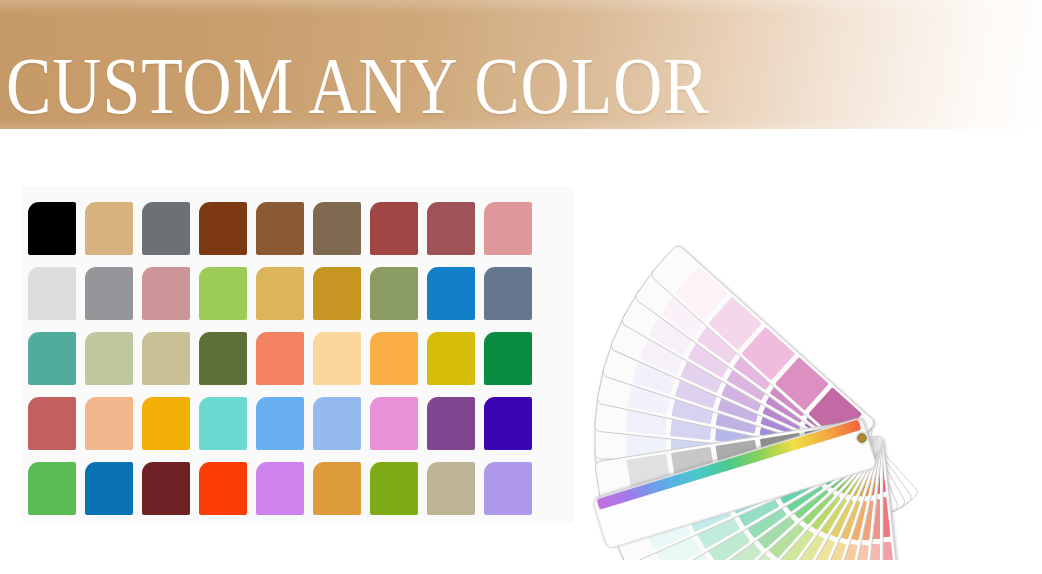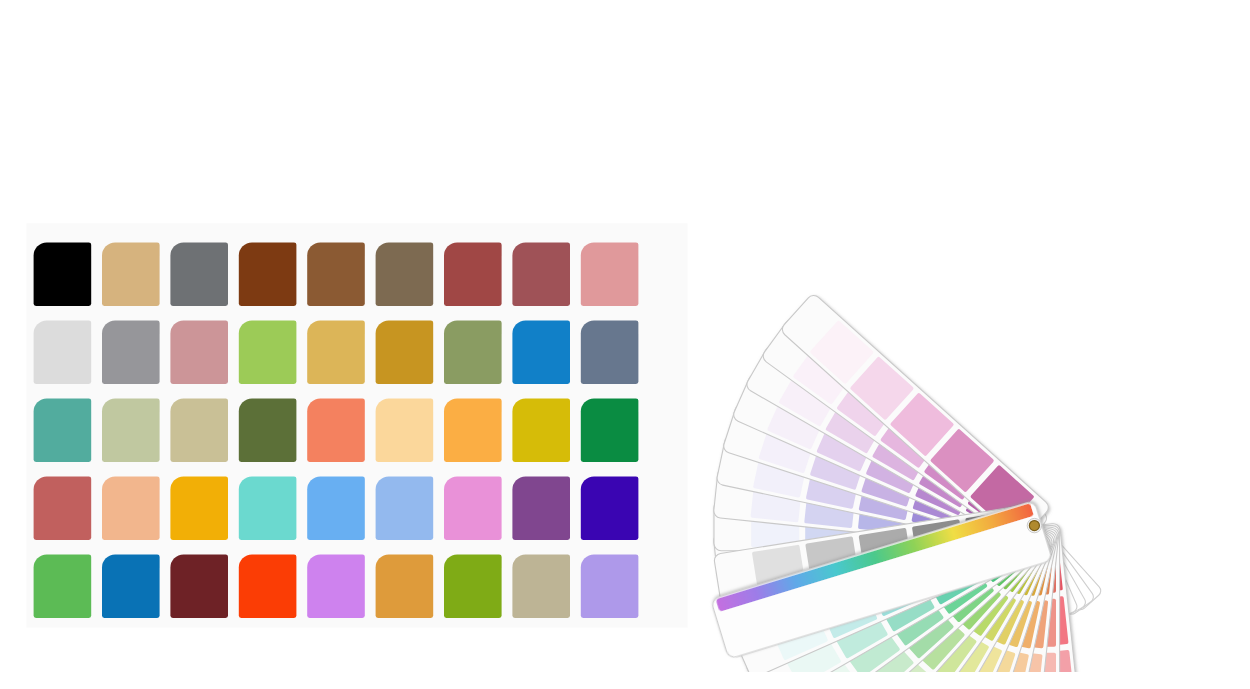--- a/index.html
+++ b/index.html
@@ -94,20 +94,25 @@
     width: 457px;
     height: 400px;
   }
   #fandeck svg { display: block; }
 </style>
 </head>
 <body>
 
 <div id="page">
 
+  <div id="banner">
+    <div id="banner-sheen"></div>
+    <div id="banner-sheen-bottom"></div>
+    <h1 id="banner-title">CUSTOM ANY COLOR</h1>
+  </div>
 
   <div id="swatch-panel" style="background: rgb(250, 250, 250);">
       <div class="swatch-row">
         <div class="swatch" title="#000000" style="background: rgb(0, 0, 0);"></div>
         <div class="swatch" title="#D6B37E" style="background: rgb(214, 179, 126);"></div>
         <div class="swatch" title="#6E7174" style="background: rgb(110, 113, 116);"></div>
         <div class="swatch" title="#7D3A12" style="background: rgb(125, 58, 18);"></div>
         <div class="swatch" title="#8B5A33" style="background: rgb(139, 90, 51);"></div>
         <div class="swatch" title="#7D6A51" style="background: rgb(125, 106, 81);"></div>
         <div class="swatch" title="#A04745" style="background: rgb(160, 71, 69);"></div>

